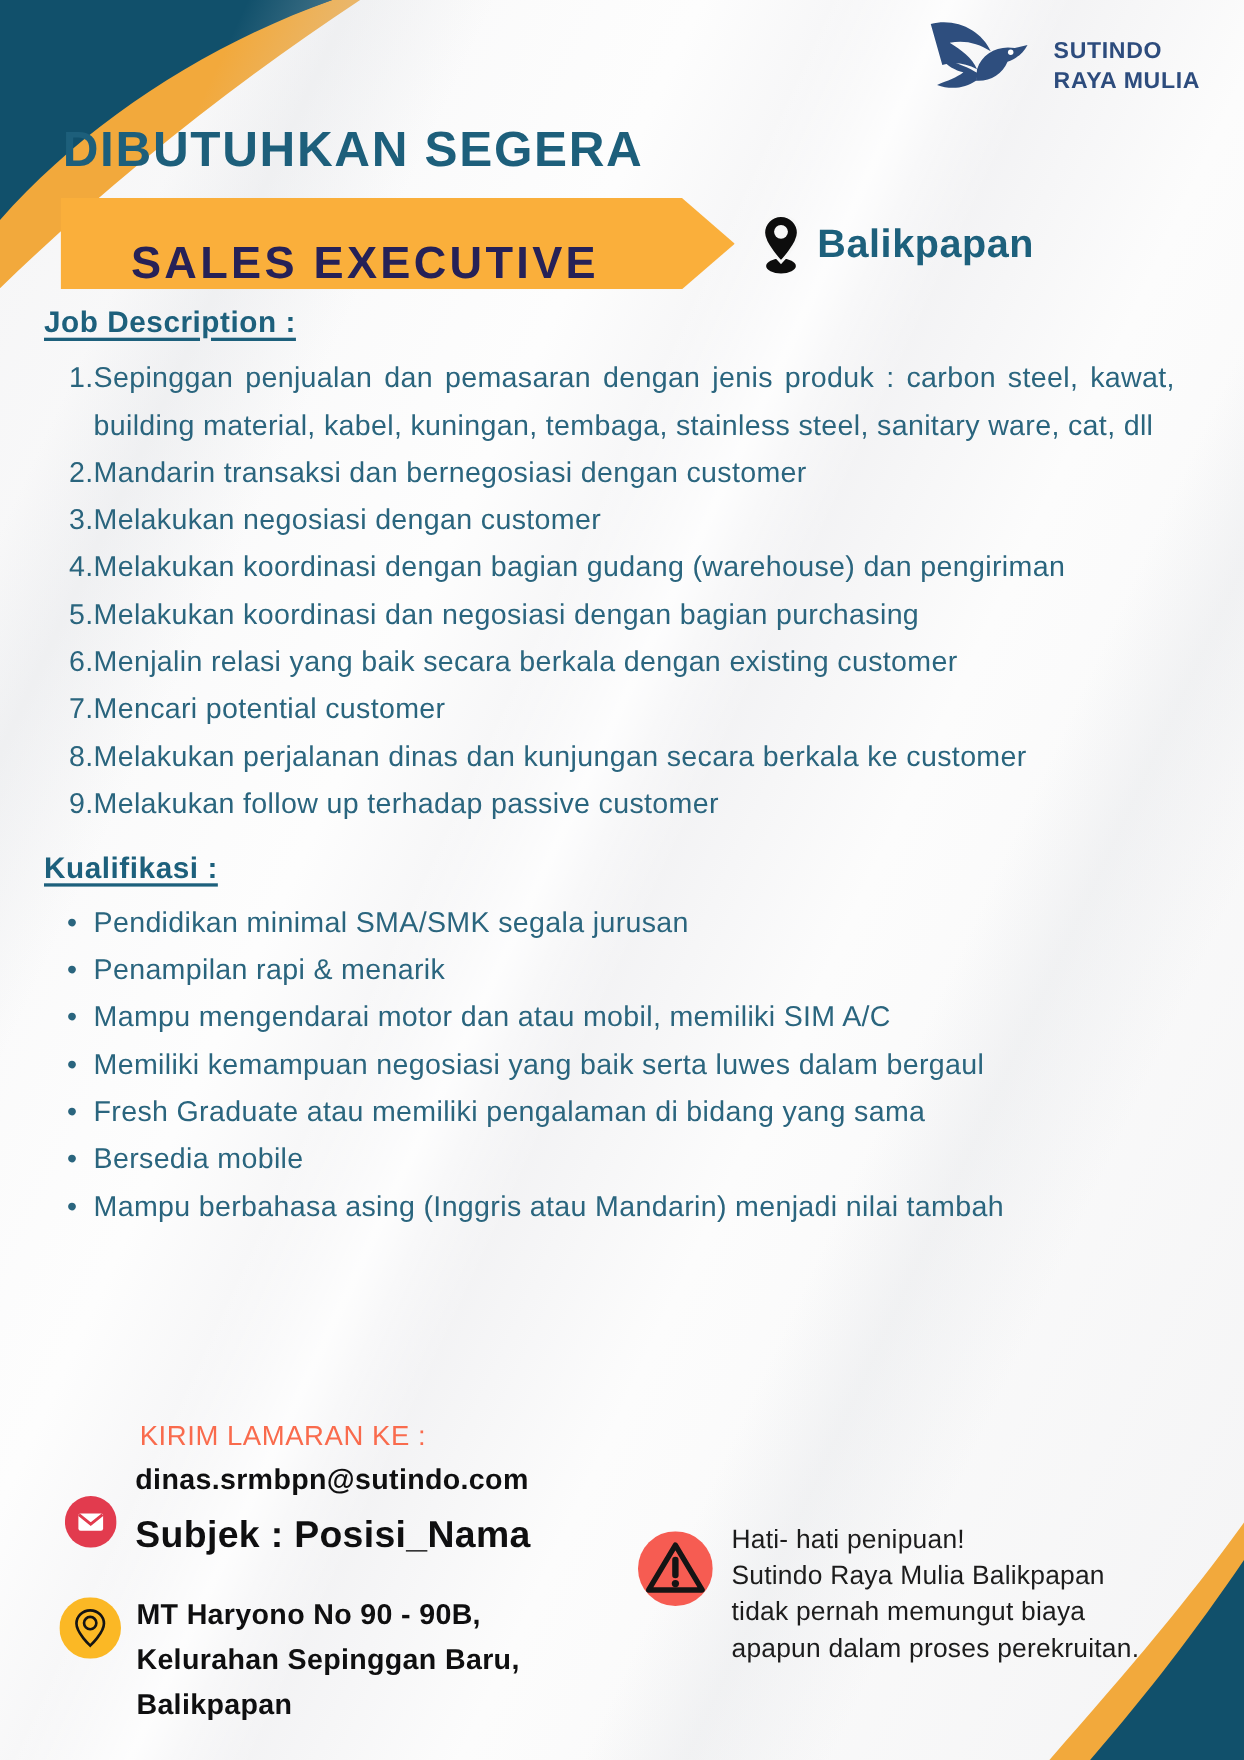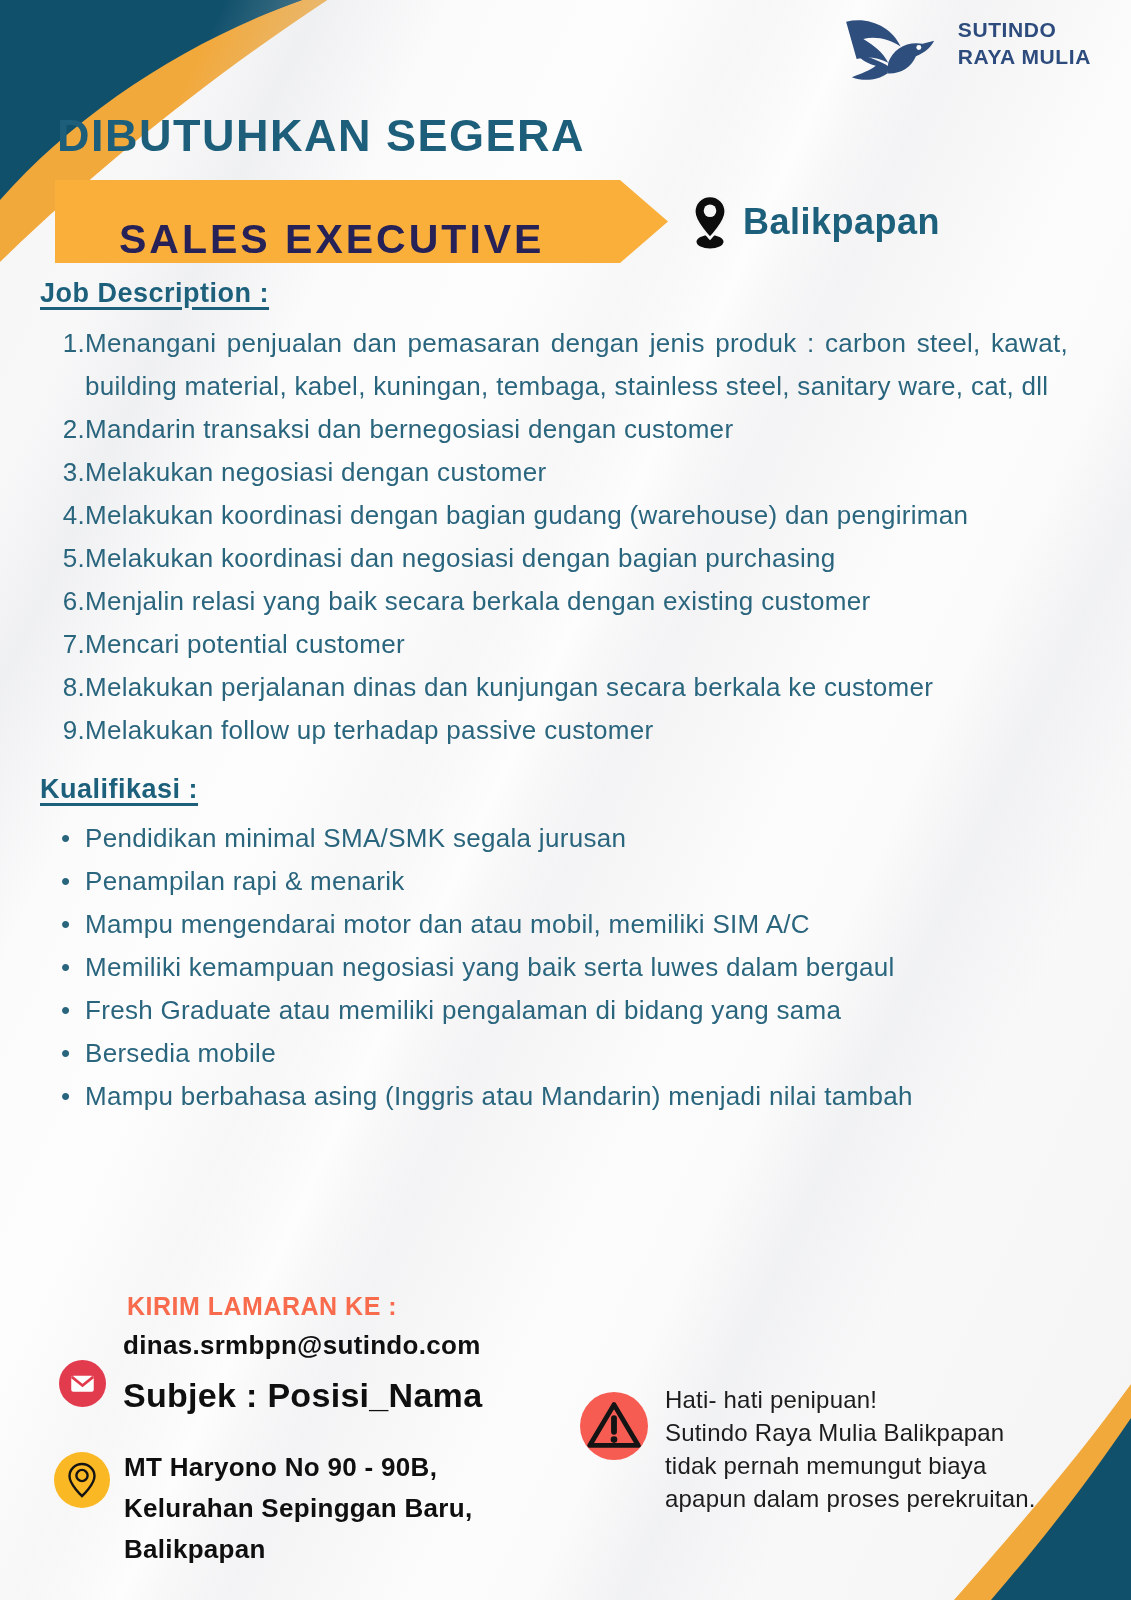--- a/index.html
+++ b/index.html
@@ -11,21 +11,21 @@
   .sheen{position:absolute;inset:0;pointer-events:none;
     background:
       linear-gradient(115deg,transparent 40%,rgba(255,255,255,.85) 46%,transparent 52%),
       linear-gradient(115deg,transparent 12%,rgba(213,216,221,.28) 17%,transparent 24%),
       linear-gradient(115deg,transparent 68%,rgba(213,216,221,.25) 73%,transparent 80%);
   }
   .corner{position:absolute;pointer-events:none;}
   .corner.tl{top:0;left:0;}
   .corner.br{bottom:0;right:0;}
 
-  .logo{position:absolute;top:16px;right:40px;display:flex;align-items:flex-start;gap:12px;}
+  .logo{position:absolute;top:16px;right:40px;display:flex;align-items:center;gap:12px;}
   .logo-text{display:flex;flex-direction:column;color:#2D4C7D;font-weight:700;
     font-size:21px;line-height:27px;letter-spacing:.6px;}
 
   .headline{position:absolute;top:110px;left:57px;margin:0;
     font-size:45px;font-weight:700;color:#1D5F7B;letter-spacing:1.5px;text-align:right;}
 
   .banner{position:absolute;top:180px;left:55px;width:613px;height:83px;background:#FAAF3B;
     clip-path:polygon(0 0,565px 0,613px 41.5px,565px 83px,0 83px);
     display:flex;align-items:flex-end;}
   .banner-title{margin-left:64px;font-size:41px;font-weight:700;color:#262157;letter-spacing:3px;}
@@ -38,21 +38,21 @@
     text-decoration:underline;text-decoration-thickness:3px;text-underline-offset:5px;letter-spacing:.5px;}
   ol.jobs{list-style:none;margin:13px 0 0 0;padding:0;}
   ol.jobs li{display:flex;font-size:26px;line-height:43px;letter-spacing:.3px;}
   ol.jobs .num{flex:none;width:45px;text-align:right;}
   ol.jobs .txt{flex:1;text-align:justify;}
   .quals-heading{margin-top:22px;display:inline-block;}
   ul.quals{list-style:none;margin:12px 0 0 0;padding:0;}
   ul.quals li{position:relative;padding-left:45px;font-size:26px;line-height:43px;letter-spacing:.3px;}
   ul.quals li::before{content:"•";position:absolute;left:21px;top:0;font-size:26px;}
 
-  .apply-heading{position:absolute;top:1292px;left:127px;font-size:25px;font-weight:700;
+  .apply-heading{position:absolute;top:1292px;left:127px;font-size:25px;font-weight:400;
     color:#F96B4D;letter-spacing:.5px;}
   .icon-badge{position:absolute;}
   .email-text{position:absolute;top:1330px;left:123px;font-size:26px;font-weight:700;color:#0f0f10;letter-spacing:.3px;}
   .subject-text{position:absolute;top:1376px;left:123px;font-size:34px;font-weight:700;color:#0f0f10;letter-spacing:.3px;}
   .address-text{position:absolute;top:1447px;left:124px;font-size:26px;font-weight:700;
     color:#0f0f10;line-height:41px;white-space:pre-line;letter-spacing:.3px;}
 
   .warning{position:absolute;top:1383px;left:580px;display:flex;gap:17px;}
   .warning-icon{flex:none;margin-top:9px;}
   .warning-text{font-size:24px;line-height:33px;color:#1c1c1c;white-space:pre-line;letter-spacing:.2px;}
@@ -101,21 +101,21 @@
       <circle cx="20" cy="18.5" r="7" fill="#f7f7f7"></circle>
     </svg>
     <span class="location-label">Balikpapan</span>
   </div>
 
   <div class="content">
     <h2 class="section-heading">Job Description :</h2>
     <ol class="jobs">
       <li>
           <span class="num">1.</span>
-          <span class="txt">Menangani penjualan dan pemasaran dengan jenis produk : carbon steel, kawat, building material, kabel, kuningan, tembaga, stainless steel, sanitary ware, cat, dll</span>
+          <span class="txt">Sepinggan penjualan dan pemasaran dengan jenis produk : carbon steel, kawat, building material, kabel, kuningan, tembaga, stainless steel, sanitary ware, cat, dll</span>
         </li>
       <li>
           <span class="num">2.</span>
           <span class="txt">Mandarin transaksi dan bernegosiasi dengan customer</span>
         </li>
       <li>
           <span class="num">3.</span>
           <span class="txt">Melakukan negosiasi dengan customer</span>
         </li>
       <li>

